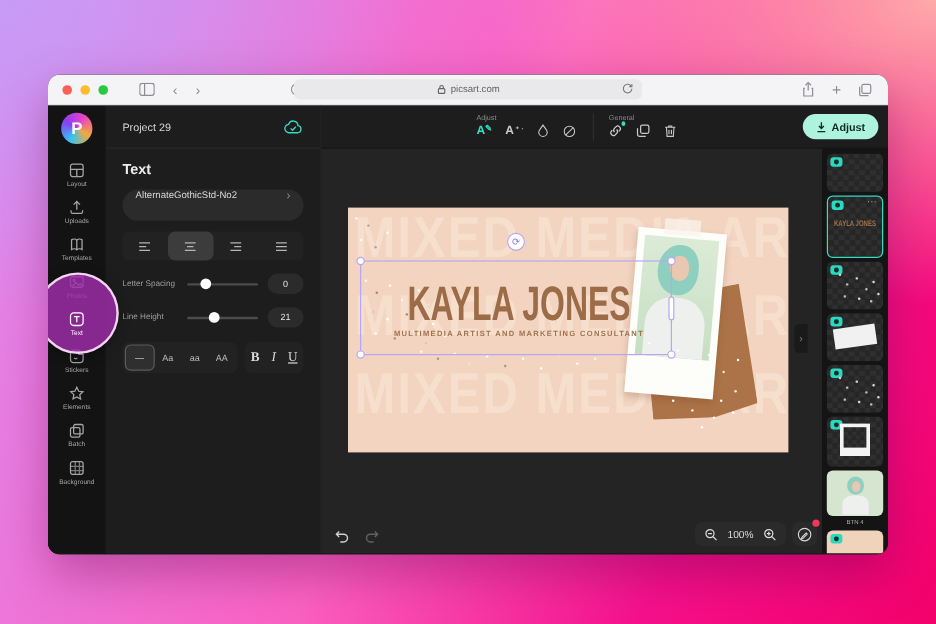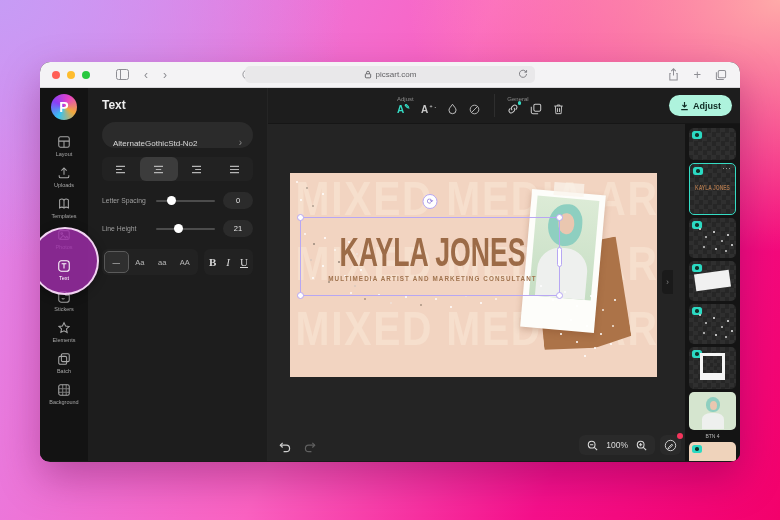--- a/index.html
+++ b/index.html
@@ -37,21 +37,21 @@
   .rail-item.active{ position:relative; z-index:3; color:#fff; }
   .hl-circle{ position:absolute; left:-9px; top:139px; width:68px; height:68px; border-radius:50%; z-index:2;
               background:rgba(158,44,168,.83); border:2px solid rgba(248,220,248,.95); box-shadow:0 2px 10px rgba(0,0,0,.35); pointer-events:none; }
   
   .panel{ width:180px; background:#1d1d1d; border-right:1px solid #252525; flex-shrink:0; }
   .panel-head{ height:36px; border-bottom:1px solid #282828; display:flex; align-items:center; padding:0 14px; }
   .proj{ color:#d6d6d6; font-size:9px; }
   .cloud{ margin-left:auto; }
   .panel-body{ padding:10px 14px; }
   .ptitle{ color:#ededed; font-size:12px; font-weight:bold; }
-  .fontpill{ margin-top:10px; height:26px; background:#2b2b2b; border-radius:13px; display:flex; align-items:flex-end; padding:0 11px; cursor:pointer; }
+  .fontpill{ margin-top:10px; height:26px; background:#2b2b2b; border-radius:13px; display:flex; align-items:flex-start; padding:0 11px; cursor:pointer; }
   .fontpill .fname{ color:#d9d9d9; font-size:8px; }
   .fontpill .chev{ margin-left:auto; color:#8a8a8a; font-size:10px; }
   .sizerow{ margin-top:9px; display:flex; gap:6px; }
   .sizepill{ width:80px; height:24px; background:#262626; border-radius:6px; display:flex; align-items:center; padding:0 9px; }
   .sizepill .sl{ color:#8f8f8f; font-size:7.5px; }
   .sizepill .sv{ margin-left:auto; color:#e8e8e8; font-size:8.5px; }
   .aligngrp{ flex:1; height:24px; background:#222; border-radius:6px; display:flex; }
   .alignbtn{ flex:1; display:flex; align-items:center; justify-content:center; color:#b5b5b5; border-radius:6px; cursor:pointer; }
   .alignbtn.active{ background:#3c3c3c; }
   .sliderrow{ margin-top:11px; display:flex; align-items:center; }
@@ -265,20 +265,29 @@
               <rect x="2" y="2" width="12" height="12" rx="2"></rect>
               <path d="M2 6.5h12M2 10.5h12M6.5 2v12M10.5 2v12" opacity=".7"></path>
             </svg>
           <span class="lbl">Background</span>
         </div>
       </div>
 
       <div class="hl-circle"></div>
 
       <div class="panel">
+        <div class="panel-head">
+          <span class="proj">Project 29</span>
+          <span class="cloud">
+            <svg class="i" width="17" height="13" viewBox="0 0 18 14" fill="none" stroke="#35dcc4" stroke-width="1.2">
+                <path d="M5.5 12.5h7a3.2 3.2 0 0 0 .6-6.35A4.3 4.3 0 0 0 4.7 5 3.2 3.2 0 0 0 5.5 12.5z"></path>
+                <path d="M6.5 8.6l1.7 1.7 3-3.2"></path>
+              </svg>
+          </span>
+        </div>
         <div class="panel-body">
           <div class="ptitle">Text</div>
 
           <div class="fontpill">
             <span class="fname">AlternateGothicStd-No2</span>
             <span class="chev">›</span>
           </div>
 
           <div class="sizerow">
             <div class="aligngrp">

